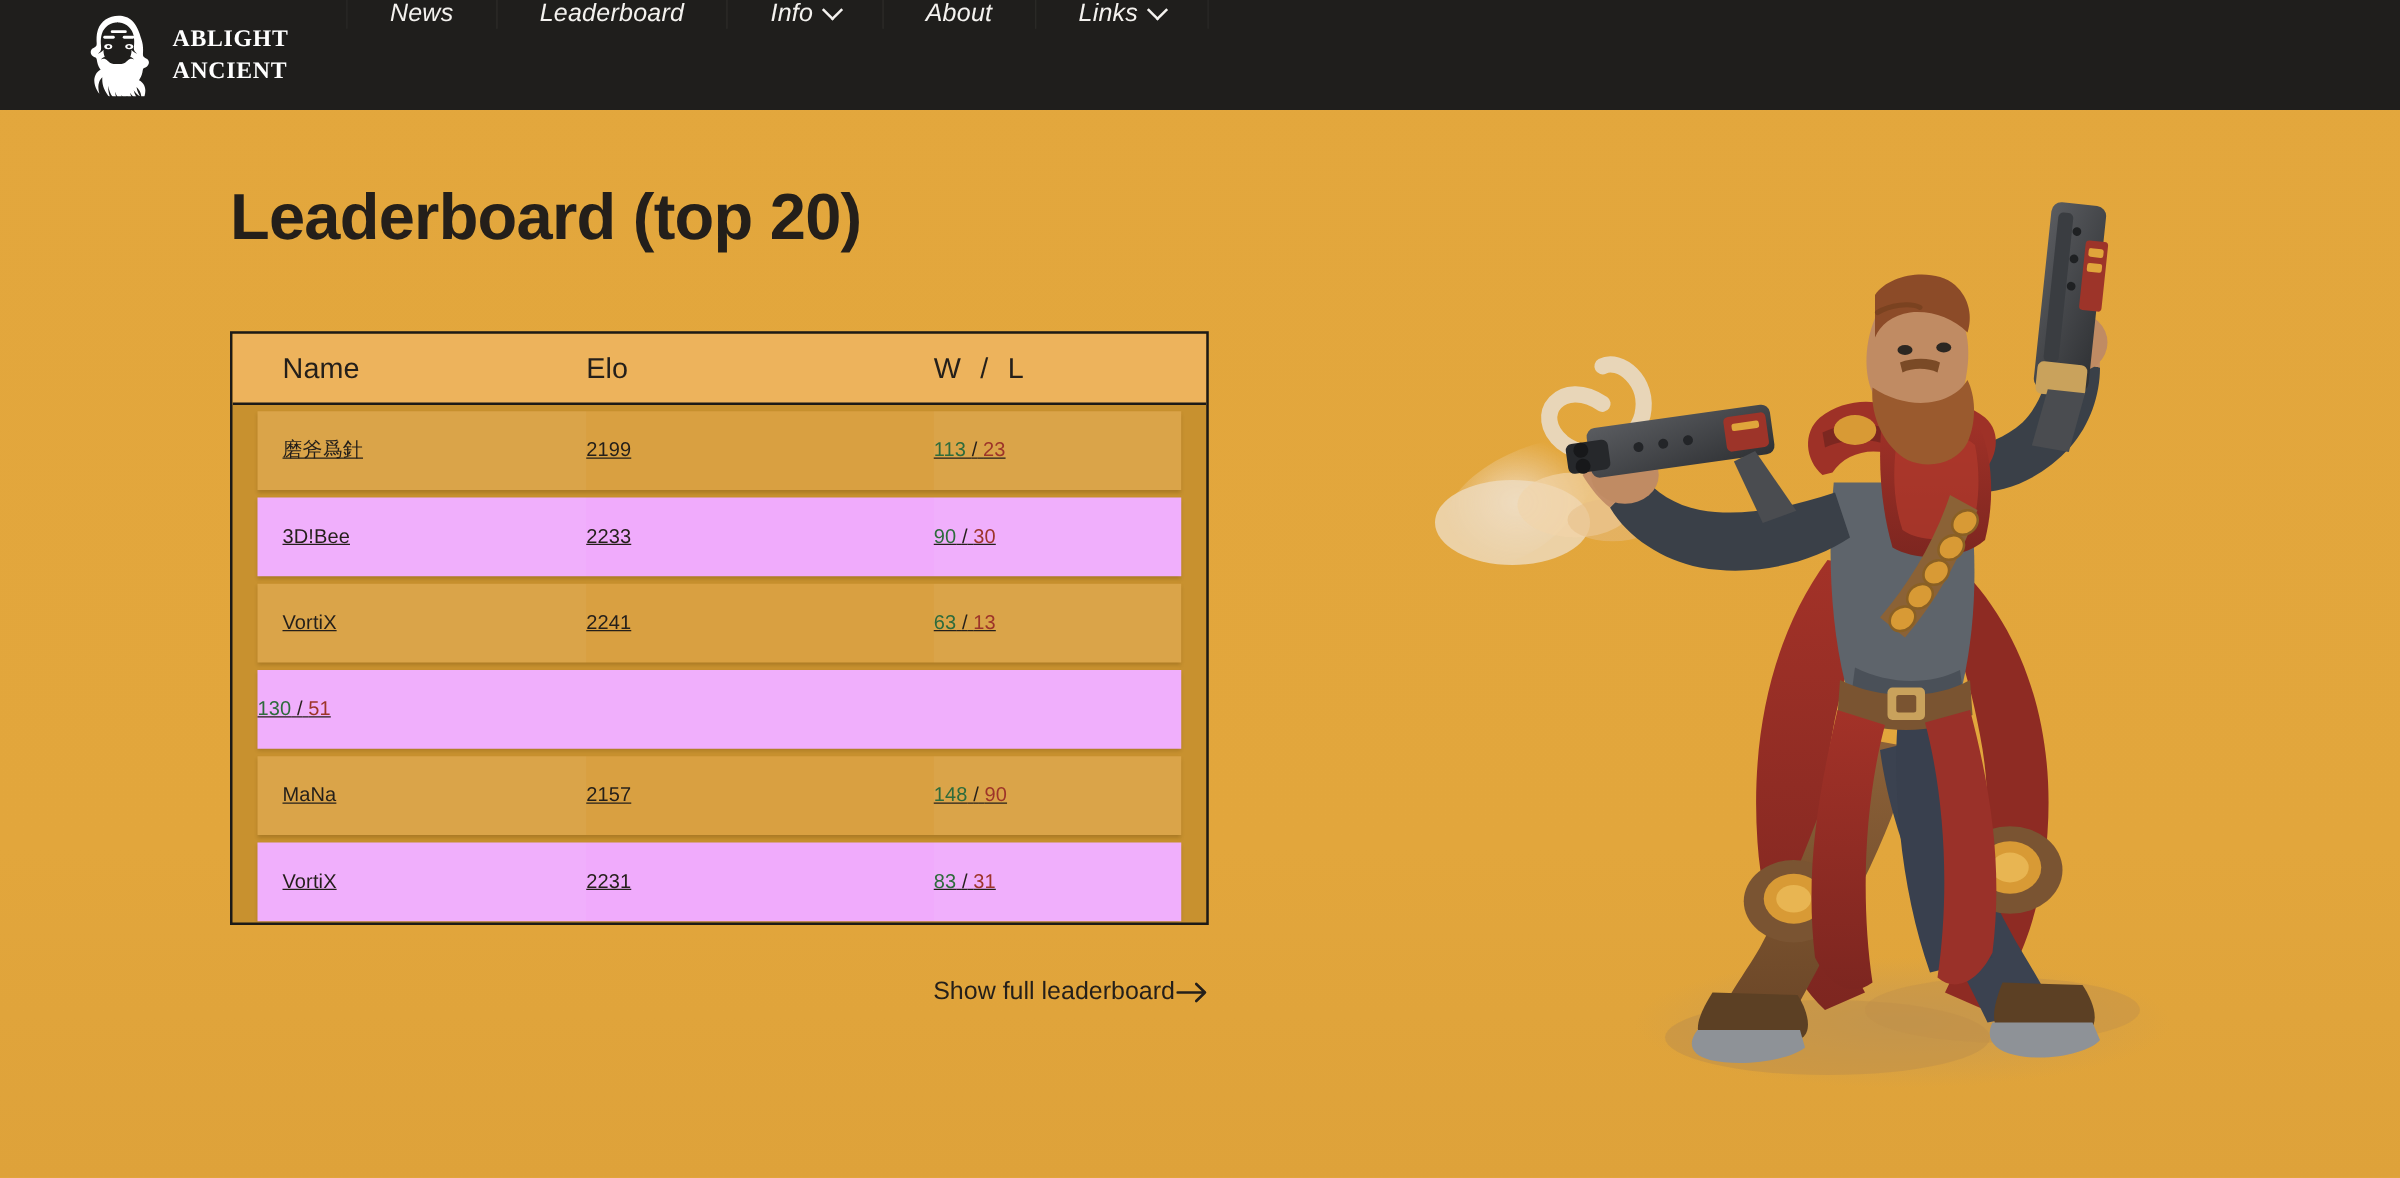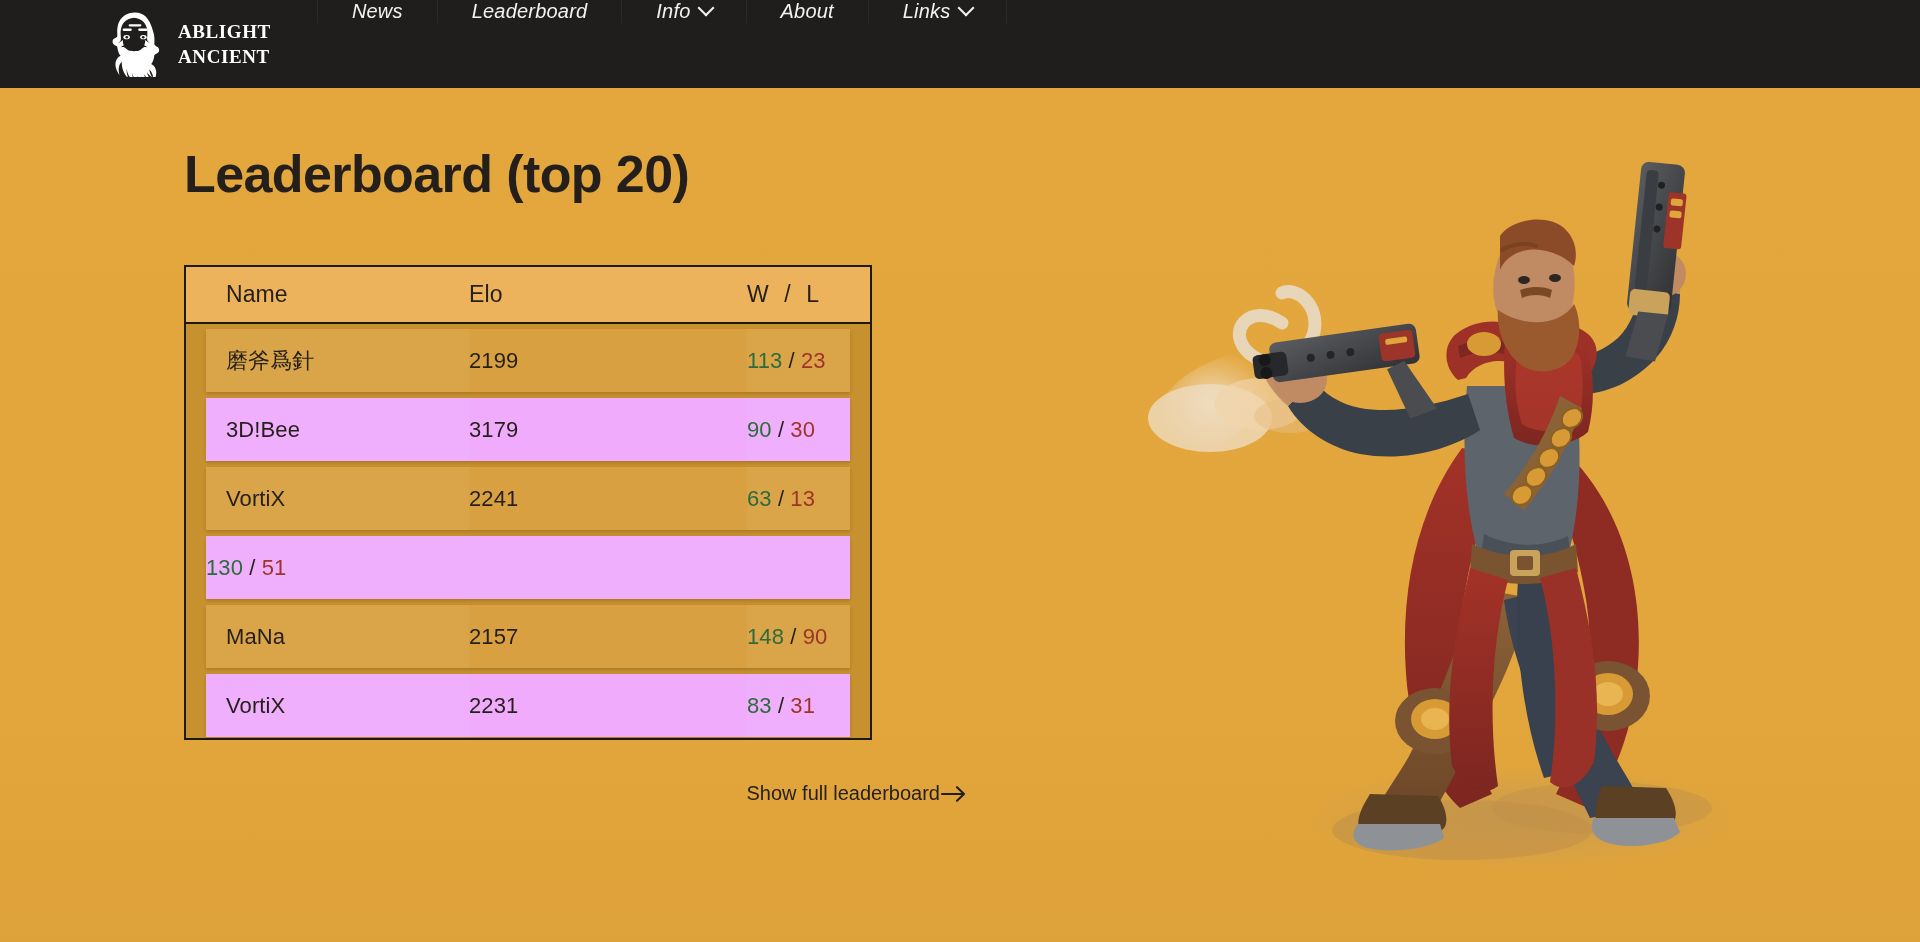--- a/index.html
+++ b/index.html
@@ -31,21 +31,21 @@
     background: #1F1E1C;
     display: flex;
     align-items: stretch;
     z-index: 20;
   }
 
   .nav-brand {
     display: flex;
     align-items: center;
     gap: 16px;
-    padding-left: 108px;
+    padding-left: 68px;
     padding-right: 30px;
     text-decoration: none;
     cursor: pointer;
   }
 
   .brand-mark {
     width: 54px;
     height: 66px;
     flex: 0 0 54px;
     display: block;
@@ -105,21 +105,21 @@
     font-size: 52px;
     font-weight: bold;
     color: #241F1A;
     letter-spacing: -0.6px;
     line-height: 1.1;
     margin-bottom: 62px;
   }
 
   
   .lb-wrap {
-    width: 688px;
+    width: 783px;
   }
 
   .lb-frame {
     border: 2px solid #1C1A17;
     background: #C8912F;
     overflow: hidden;
   }
 
   .lb-head {
     display: flex;
@@ -151,23 +151,24 @@
     height: 63px;
     margin: 0 20px 6px 20px;
     cursor: pointer;
     box-shadow: 0 2px 3px rgba(70,45,5,0.22);
   }
 
   .lb-row .cell {
     height: 100%;
     display: flex;
     align-items: center;
-    font-size: 22px;
+    font-size: 16px;
     color: #241F1A;
     letter-spacing: 0.1px;
+    text-decoration: underline;
   }
 
   .lb-row .c-name { flex: 0 0 263px; padding-left: 20px; }
   .lb-row .c-elo  { flex: 0 0 278px; }
   .lb-row .c-wl   { flex: 1 1 auto; }
 
   
   .lb-row.dark  { background: #D9A041; }
   .lb-row.light { background: #f0abfc; }
 
@@ -442,21 +443,21 @@
               <span class="w">113</span>
                 <span class="sl">&nbsp;</span>
                 <span class="sl">/</span>
                 <span class="sl">&nbsp;</span>
                 <span class="l">23</span>
             </div>
           </div>
 
           <div class="lb-row light">
             <div class="cell c-name">3D!Bee</div>
-            <div class="cell c-elo">3179</div>
+            <div class="cell c-elo">2233</div>
             <div class="cell c-wl">
               <span class="w">90</span>
                 <span class="sl">&nbsp;</span>
                 <span class="sl">/</span>
                 <span class="sl">&nbsp;</span>
                 <span class="l">30</span>
             </div>
           </div>
 
           <div class="lb-row dark">

